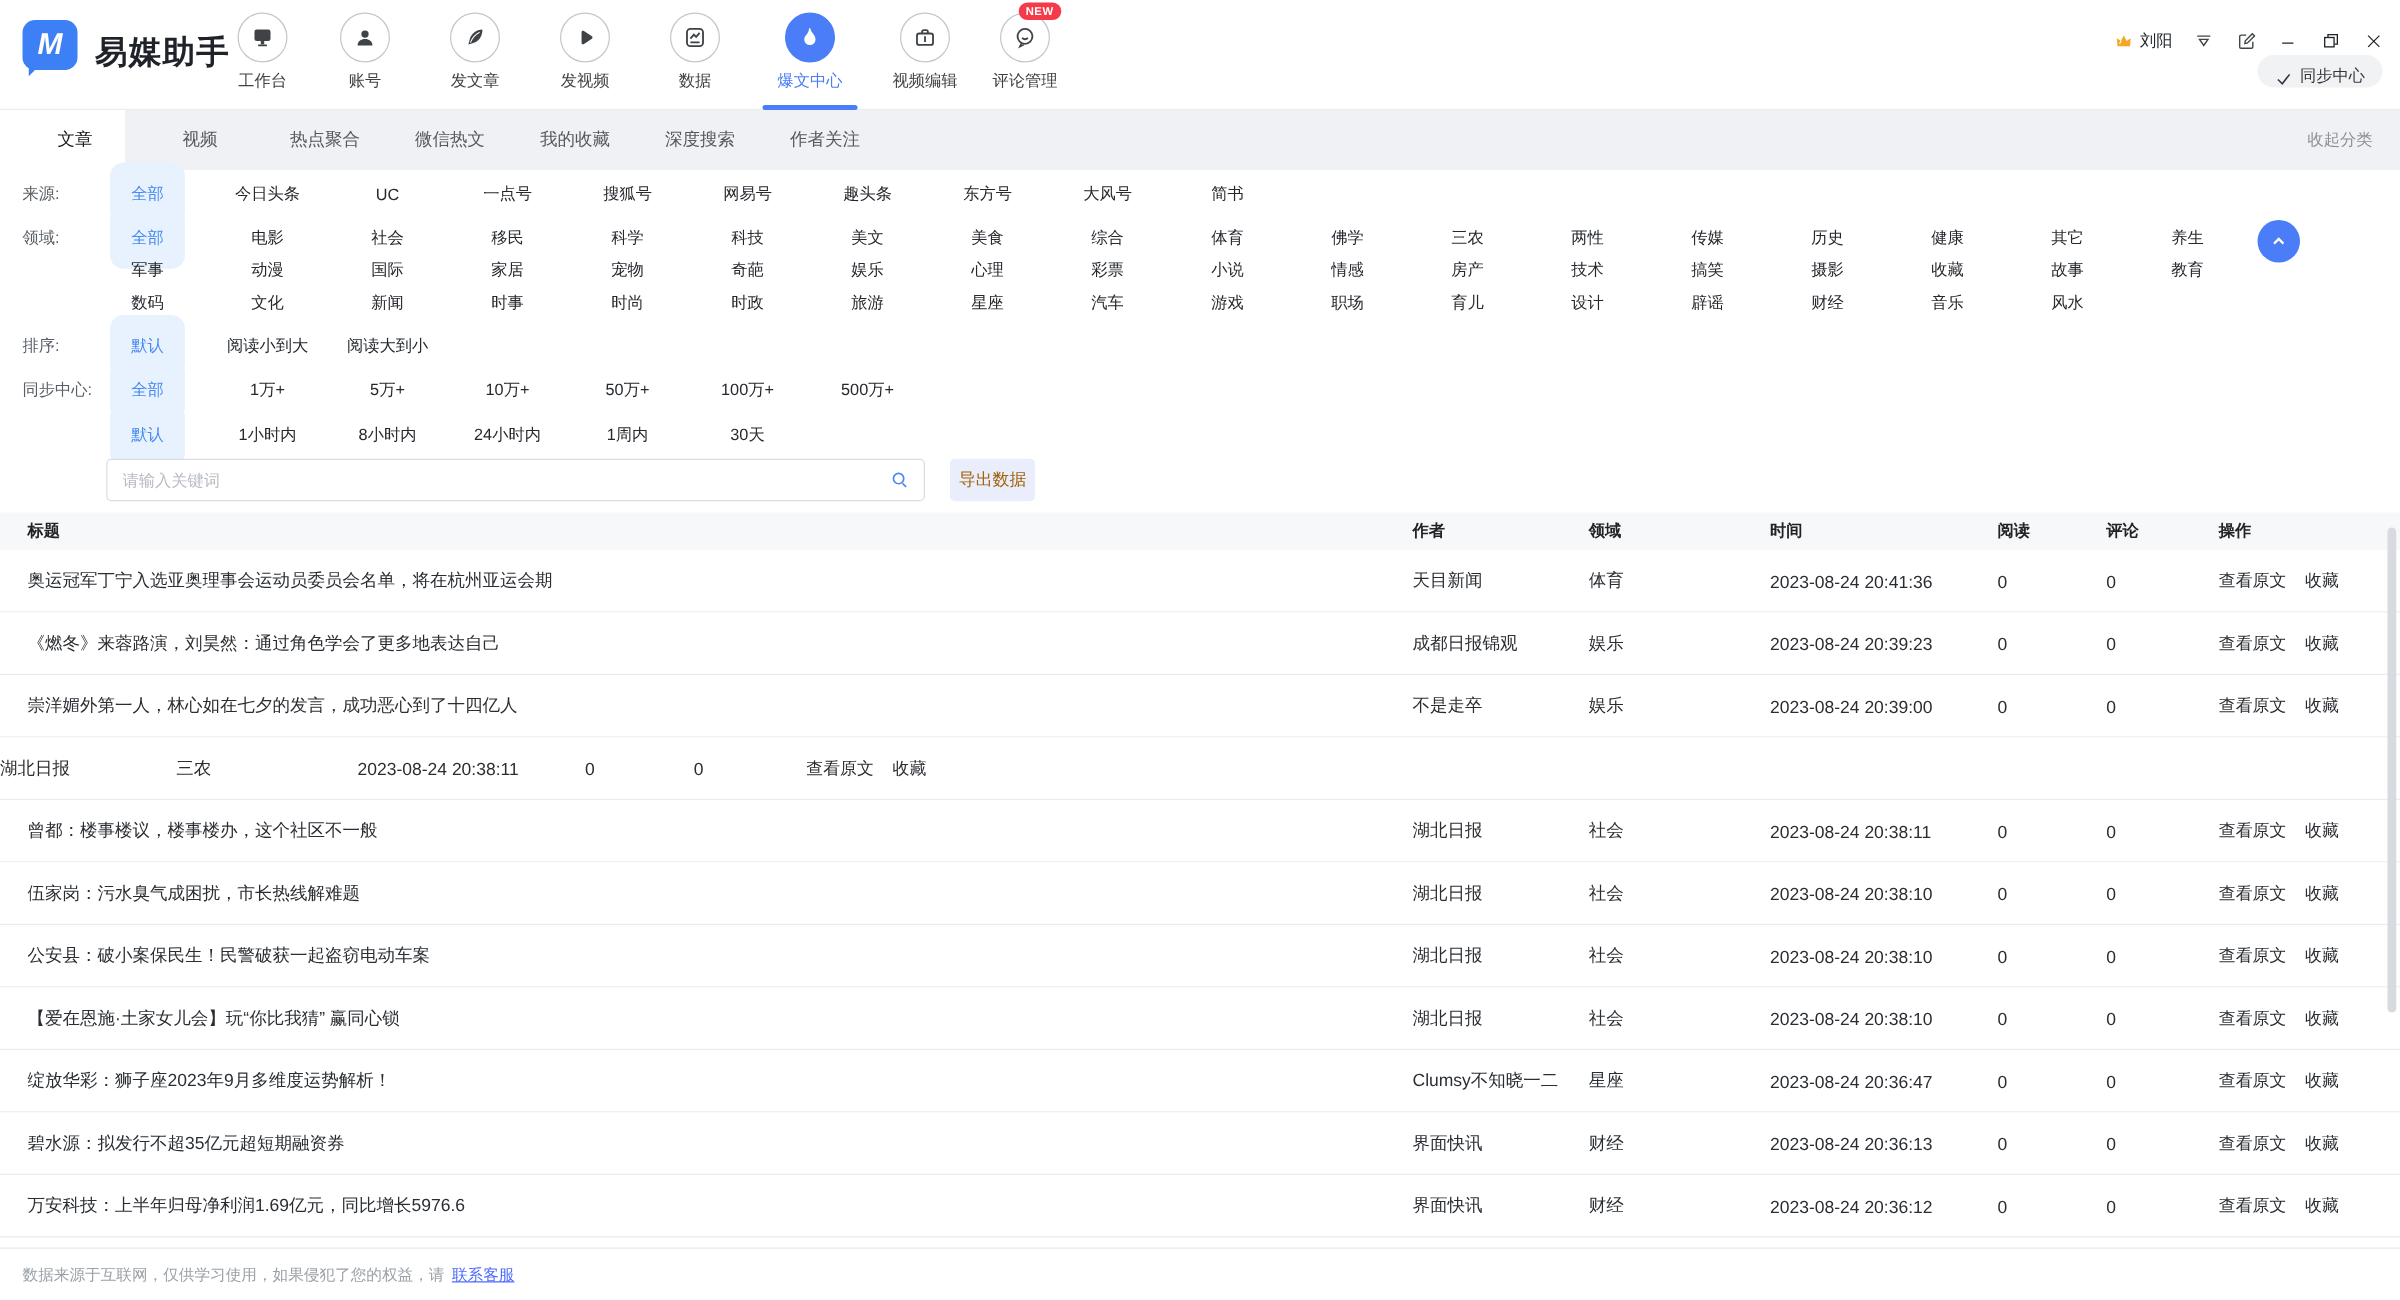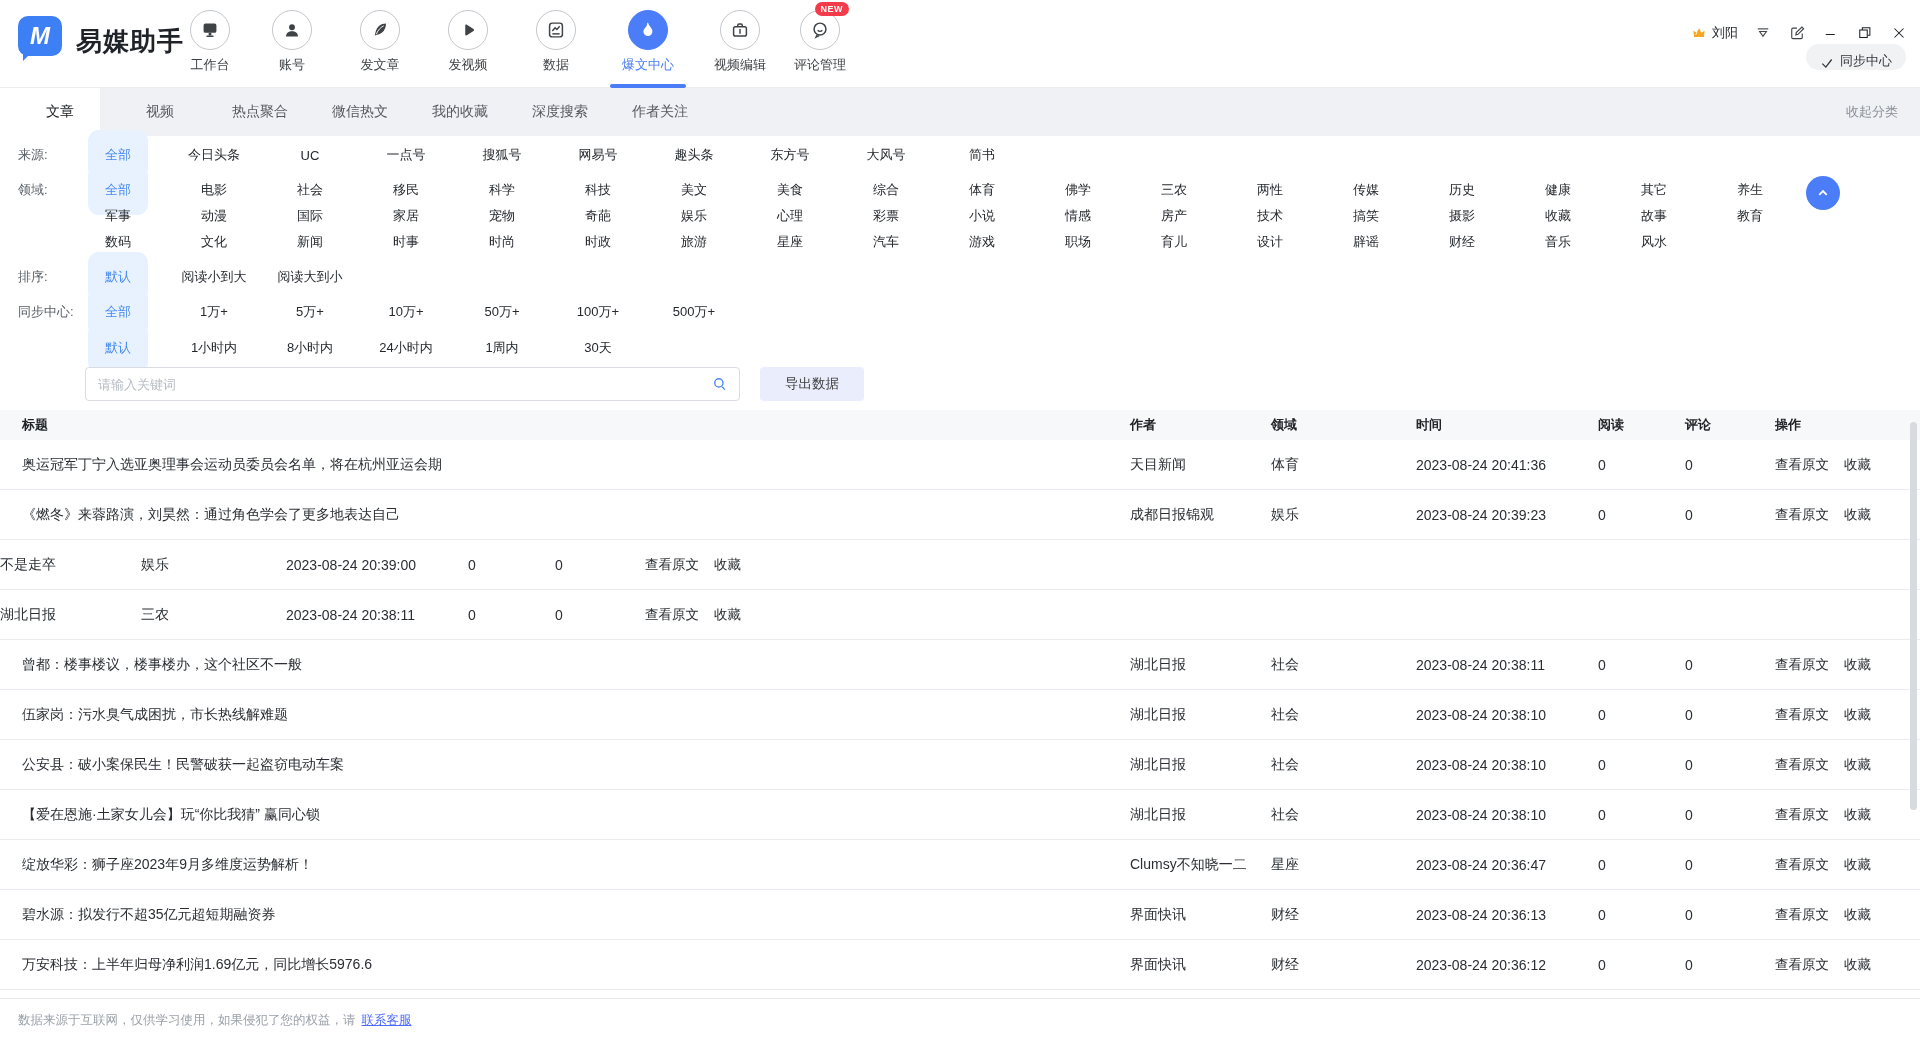--- a/index.html
+++ b/index.html
@@ -39,21 +39,21 @@
   .fcell { width: 96px; display: flex; justify-content: center; align-items: center; }
   .fopt { font-size: 13px; color: #25292e; cursor: pointer; padding: 4px 0; }
   .fopt.chip { background: #e7f2fe; color: #4689f2; border-radius: 11px; padding: 16px 17px; }
   .collapse-btn { position: absolute; left: 1806px; top: 176px; width: 34px; height: 34px; border-radius: 50%; background: #4a7df7; display: flex; align-items: center; justify-content: center; cursor: pointer; }
 
   .search-row { position: absolute; top: 367px; left: 85px; display: flex; align-items: center; }
   .search-box { position: relative; width: 655px; height: 34px; }
   .search-input { width: 100%; height: 100%; border: 1px solid #d9dde3; border-radius: 4px; padding: 0 38px 0 12px; font-size: 13px; color: #0369a1; font-family: "Liberation Sans", sans-serif; outline: none; }
   .search-input::placeholder { color: #b7bcc4; }
   .search-ic { position: absolute; right: 11px; top: 8px; width: 18px; height: 18px; cursor: pointer; }
-  .export-btn { margin-left: 20px; width: 104px; height: 34px; background: #e9edfc; color: #404040; border: none; border-radius: 4px; font-size: 13.5px; cursor: pointer; font-family: "Liberation Sans", sans-serif; text-align: center; }
+  .export-btn { margin-left: 20px; width: 68px; height: 34px; background: #e9edfc; color: #a16207; border: none; border-radius: 4px; font-size: 13.5px; cursor: pointer; font-family: "Liberation Sans", sans-serif; text-align: center; }
 
   
   .thead { position: absolute; top: 410px; left: 0; width: 1920px; height: 30px; background: #f7f8fa; display: flex; align-items: center; font-size: 13px; font-weight: bold; color: #202428; }
   .tbody { position: absolute; top: 440px; left: 0; width: 1920px; }
   .trow { height: 50px; display: flex; align-items: center; border-bottom: 1px solid #e9ecf0; font-size: 14px; color: #2a2e33; background: #fff; }
   .c-title { flex: 1; padding-left: 22px; white-space: nowrap; overflow: hidden; cursor: pointer; }
   .c-author { width: 141px; }
   .c-domain { width: 145px; }
   .c-time { width: 182px; }
   .c-reads { width: 87px; }
@@ -656,20 +656,21 @@
       <div class="c-time">2023-08-24 20:39:23</div>
       <div class="c-reads">0</div>
       <div class="c-comments">0</div>
       <div class="c-actions">
         <span class="act">查看原文</span>
         <span class="act">收藏</span>
       </div>
     </div>
 
     <div class="trow">
+      <div class="c-title">崇洋媚外第一人，林心如在七夕的发言，成功恶心到了十四亿人</div>
       <div class="c-author">不是走卒</div>
       <div class="c-domain">娱乐</div>
       <div class="c-time">2023-08-24 20:39:00</div>
       <div class="c-reads">0</div>
       <div class="c-comments">0</div>
       <div class="c-actions">
         <span class="act">查看原文</span>
         <span class="act">收藏</span>
       </div>
     </div>

